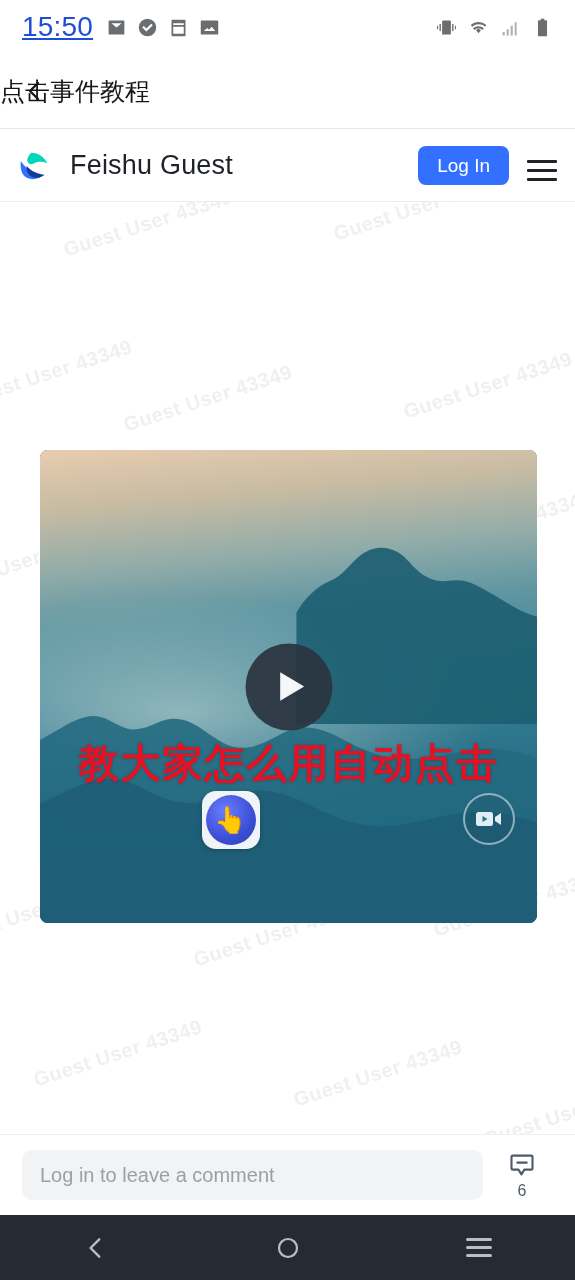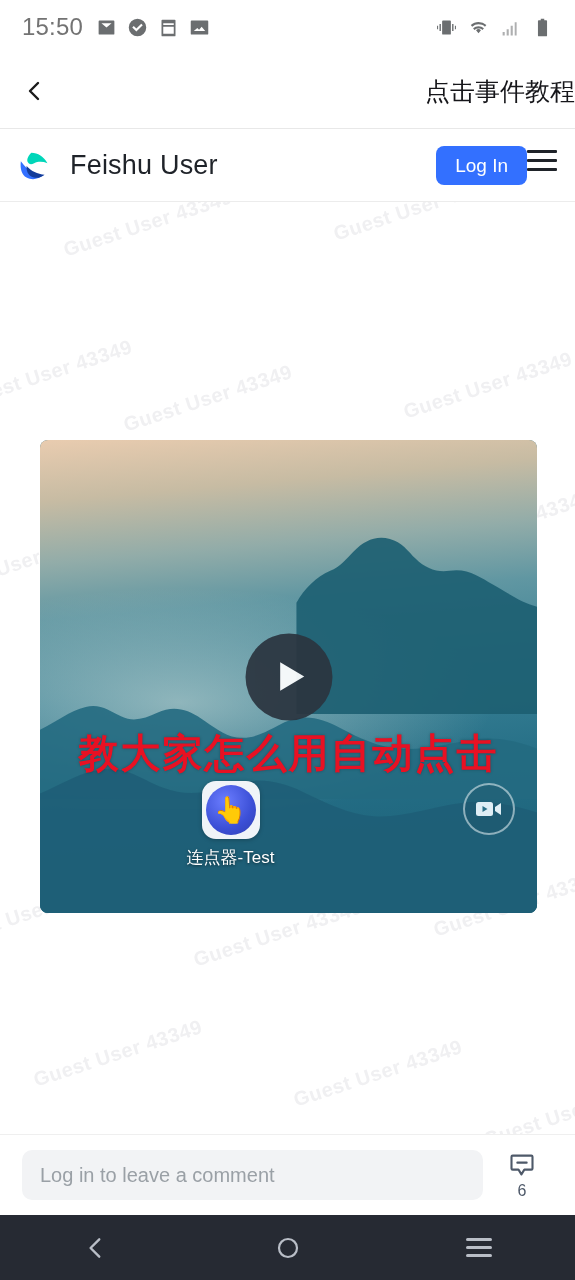--- a/index.html
+++ b/index.html
@@ -8,48 +8,48 @@
     font-family:"Liberation Sans","DejaVu Sans",sans-serif;
     background:#ffffff; overflow:hidden;
   }
   #app { position:relative; width:575px; height:1280px; background:#fff; }
 
   
   .statusbar {
     position:absolute; top:0; left:0; width:575px; height:54px;
     display:flex; align-items:center; padding:0 22px; background:#ffffff;
   }
-  .sb-time { font-size:24px; color:#737373; letter-spacing:.2px; margin-right:13px; }
+  .sb-time { font-size:28px; color:#1d4ed8; letter-spacing:.2px; margin-right:13px;text-decoration:underline; }
   .sb-left-icons, .sb-right-icons { display:flex; align-items:center; gap:10px; }
   .sb-right-icons { margin-left:auto; gap:11px; }
   .sb-ic { width:21px; height:21px; display:block; fill:#6b6e70; }
 
   
   .titlebar {
     position:absolute; top:54px; left:0; width:575px; height:75px;
     display:flex; align-items:center; background:#ffffff;
     border-bottom:1px solid #e8e8e8;
   }
   .tb-back { width:70px; display:flex; justify-content:center; align-items:center; cursor:pointer; }
   .tb-back svg { width:24px; height:24px; stroke:#1a1a1a; stroke-width:2.4; fill:none;
                  stroke-linecap:round; stroke-linejoin:round; }
   .tb-title {
-    position:absolute; left:0; width:575px; text-align:right;
+    position:absolute; left:0; width:575px; text-align:left;
     font-size:25px; color:#16161a; font-weight:400; pointer-events:none;
   }
 
   
   .webheader {
     position:absolute; top:130px; left:0; width:575px; height:72px;
     display:flex; align-items:center; padding:0 18px; background:#ffffff;
     border-bottom:1px solid #ececec; z-index:4;
   }
   .fs-logo { width:38px; height:38px; margin-right:14px; flex:none; }
   .fs-brand { font-size:27px; color:#1f2329; font-weight:400; letter-spacing:.2px; }
-  .hdr-right { margin-left:auto; display:flex; align-items:flex-start; }
+  .hdr-right { margin-left:auto; display:flex; align-items:flex-end; gap:18px; }
   .login-btn {
     background:#3370ff; color:#fff; font-size:19px; border:none; border-radius:8px;
     padding:10px 19px; cursor:pointer; line-height:1; font-family:inherit;
   }
   .hamburger { width:30px; display:flex; flex-direction:column; gap:6px; cursor:pointer; padding:4px 0; }
   .hamburger i { display:block; height:3px; background:#1f2329; border-radius:1px; }
 
   
   .docbody {
     position:absolute; top:202px; left:0; width:575px; height:940px;
@@ -62,21 +62,21 @@
 
   
   .watermarks { position:absolute; inset:0; z-index:1; pointer-events:none; overflow:hidden; }
   .wm {
     position:absolute; font-size:20px; color:#f0f0f2; white-space:nowrap;
     transform:rotate(-18deg); font-weight:600; letter-spacing:.5px;
   }
 
   
   .video-card {
-    position:absolute; left:40px; top:238px; width:497px; height:473px;
+    position:absolute; left:40px; top:248px; width:497px; height:473px;
     border-radius:8px; overflow:hidden; z-index:3; cursor:pointer;
     background:#2b6d80;
   }
   .vc-sky {
     position:absolute; inset:0;
     background:
       linear-gradient(175deg,
         rgba(243,209,178,0.95) 0%,
         rgba(226,201,169,0.85) 12%,
         rgba(190,199,186,0.7) 24%,
@@ -207,21 +207,21 @@
     </div>
     <div class="tb-title">点击事件教程</div>
   </div>
 
   <div class="webheader">
     <svg class="fs-logo" viewBox="0 0 40 40">
       <path d="M14 6c7 0 13 4 17 11-5-2-10-2-14 0-3 1.6-5 1.3-6.4-.6C9 14.4 9.6 10.4 14 6z" fill="#00d6b9"></path>
       <path d="M3 15c6.5 9 14 14 24 14.6-5.6 4.4-12 5.6-18 2.6C4 29.6 2 23 3 15z" fill="#3370ff"></path>
       <path d="M9 20c5 5.5 11.5 8.6 19 9.2-3 2.4-6.6 3.6-10 3.2C12 31.6 8.6 27 9 20z" fill="#133c9a"></path>
     </svg>
-    <div class="fs-brand">Feishu User</div>
+    <div class="fs-brand">Feishu Guest</div>
     <div class="hdr-right">
       <button class="login-btn">Log In</button>
       <div class="hamburger">
         <i></i>
           <i></i>
           <i></i>
       </div>
     </div>
   </div>
 
@@ -274,21 +274,20 @@
           <path d="M4 2l17 10L4 22z"></path>
         </svg>
       </div>
 
       <div class="appicon-wrap">
         <div class="appicon">
           <div class="appicon-inner">
             <span class="hand">👆</span>
           </div>
         </div>
-        <div class="appicon-label">连点器-Test</div>
       </div>
 
       <div class="vidbadge">
         <svg viewBox="0 0 28 22">
           <rect x="1" y="4" width="17" height="14" rx="2.5"></rect>
           <path d="M20 9l6-4v12l-6-4z"></path>
           <path d="M7.5 8l5 3-5 3z" fill="#2a6f88"></path>
         </svg>
       </div>
     </div>

